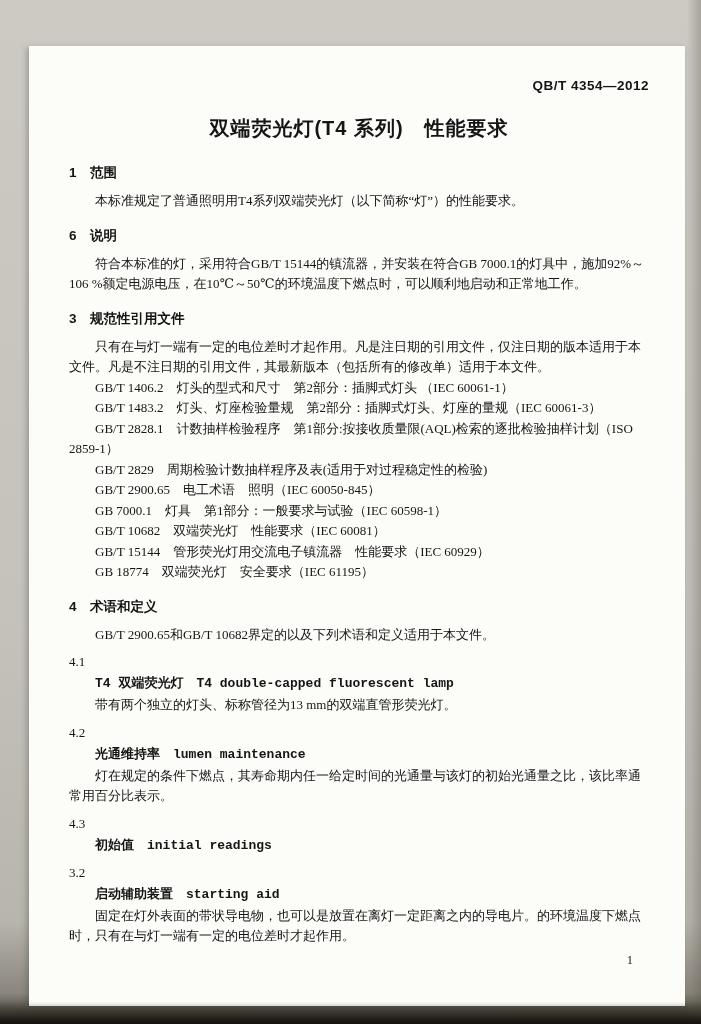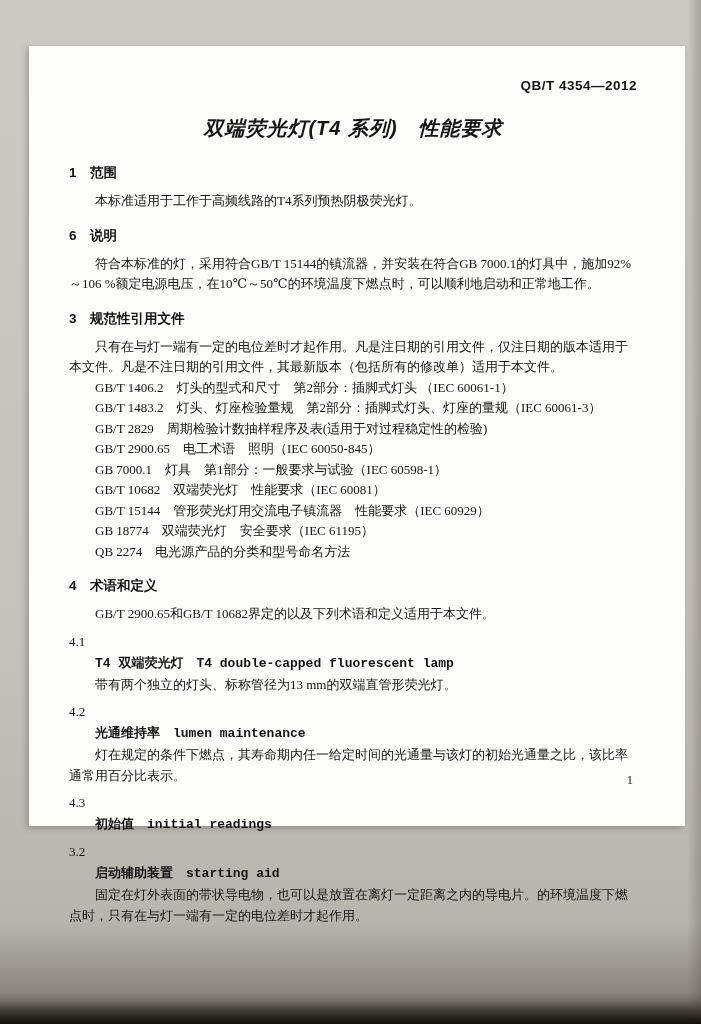--- a/index.html
+++ b/index.html
@@ -8,24 +8,24 @@
     width: 701px; height: 1024px; overflow: hidden;
     background: #c5c2bb;
     font-family: "Liberation Serif", "DejaVu Serif", serif;
   }
   .scan {
     position: relative; width: 701px; height: 1024px;
     background: linear-gradient(180deg, #cdcac3 0%, #c5c2bb 60%, #b8b5ad 90%, #8a867d 97%, #23211b 100%);
     overflow: hidden;
   }
   .page {
-    position: absolute; left: 29px; top: 46px; width: 656px; height: 780px;
+    position: absolute; left: 29px; top: 46px; width: 656px; height: 960px;
     background: #fcfcf9;
     box-shadow: -2px 2px 6px rgba(60, 56, 46, 0.35);
-    padding: 32px 48px 0 40px;
+    padding: 32px 36px 0 40px;
     color: #151515;
   }
   .right-edge-shadow {
     position: absolute; top: 0; right: 0; width: 14px; height: 100%;
     background: linear-gradient(90deg, rgba(90,85,75,0), rgba(80,75,65,0.30));
     pointer-events: none;
   }
   .bottom-shadow {
     position: absolute; left: 0; right: 0; bottom: 0; height: 22px;
     background: linear-gradient(180deg, rgba(40,36,28,0) 0%, rgba(40,36,28,0.50) 55%, #14120d 100%);
@@ -40,21 +40,20 @@
     text-align: right;
     font-family: "Liberation Sans", "DejaVu Sans", sans-serif;
     font-weight: bold; font-size: 13.5px; letter-spacing: 0.5px;
     margin: 0 0 0 0;
   }
   .title {
     text-align: center;
     font-family: "Liberation Sans", "DejaVu Sans", sans-serif;
     font-weight: bold; font-size: 20px; letter-spacing: 1px;
     margin: 22px 0 22px 0;
-    font-style: italic;
   }
   .sec {
     font-family: "Liberation Sans", "DejaVu Sans", sans-serif;
     font-weight: bold; font-size: 13.5px;
     margin: 15px 0 9px 0;
   }
   .body {
     margin: 0; font-size: 13px; line-height: 20.5px;
     text-indent: 2em; text-align: left;
   }
@@ -74,36 +73,36 @@
 <body>
 
 <div class="scan">
   <div class="artifact-dash"></div>
 
   <div class="page">
     <div class="doc-number">QB/T 4354—2012</div>
     <h1 class="title">双端荧光灯(T4 系列)　性能要求</h1>
 
     <h2 class="sec">1　范围</h2>
-    <p class="body">本标准适用于工作于高频线路的T4系列预热阴极荧光灯。</p>
+    <p class="body">本标准规定了普通照明用T4系列双端荧光灯（以下简称“灯”）的性能要求。</p>
 
     <h2 class="sec">6　说明</h2>
     <p class="body">符合本标准的灯，采用符合GB/T 15144的镇流器，并安装在符合GB 7000.1的灯具中，施加92%～106 %额定电源电压，在10℃～50℃的环境温度下燃点时，可以顺利地启动和正常地工作。</p>
 
     <h2 class="sec">3　规范性引用文件</h2>
     <p class="body">只有在与灯一端有一定的电位差时才起作用。凡是注日期的引用文件，仅注日期的版本适用于本文件。凡是不注日期的引用文件，其最新版本（包括所有的修改单）适用于本文件。</p>
     <p class="body">GB/T 1406.2　灯头的型式和尺寸　第2部分：插脚式灯头 （IEC 60061-1）</p>
     <p class="body">GB/T 1483.2　灯头、灯座检验量规　第2部分：插脚式灯头、灯座的量规（IEC 60061-3）</p>
+    <p class="body">GB/T 2828.1　计数抽样检验程序　第1部分:按接收质量限(AQL)检索的逐批检验抽样计划（ISO 2859-1）</p>
     <p class="body">GB/T 2829　周期检验计数抽样程序及表(适用于对过程稳定性的检验)</p>
     <p class="body">GB/T 2900.65　电工术语　照明（IEC 60050-845）</p>
     <p class="body">GB 7000.1　灯具　第1部分：一般要求与试验（IEC 60598-1）</p>
     <p class="body">GB/T 10682　双端荧光灯　性能要求（IEC 60081）</p>
     <p class="body">GB/T 15144　管形荧光灯用交流电子镇流器　性能要求（IEC 60929）</p>
     <p class="body">GB 18774　双端荧光灯　安全要求（IEC 61195）</p>
-    <p class="body">QB 2274　电光源产品的分类和型号命名方法</p>
 
     <h2 class="sec">4　术语和定义</h2>
     <p class="body">GB/T 2900.65和GB/T 10682界定的以及下列术语和定义适用于本文件。</p>
 
     <p class="subnum">4.1</p>
     <p class="term">T4 双端荧光灯　T4 double-capped fluorescent lamp</p>
     <p class="body">带有两个独立的灯头、标称管径为13 mm的双端直管形荧光灯。</p>
 
     <p class="subnum">4.2</p>
     <p class="term">光通维持率　lumen maintenance</p>

